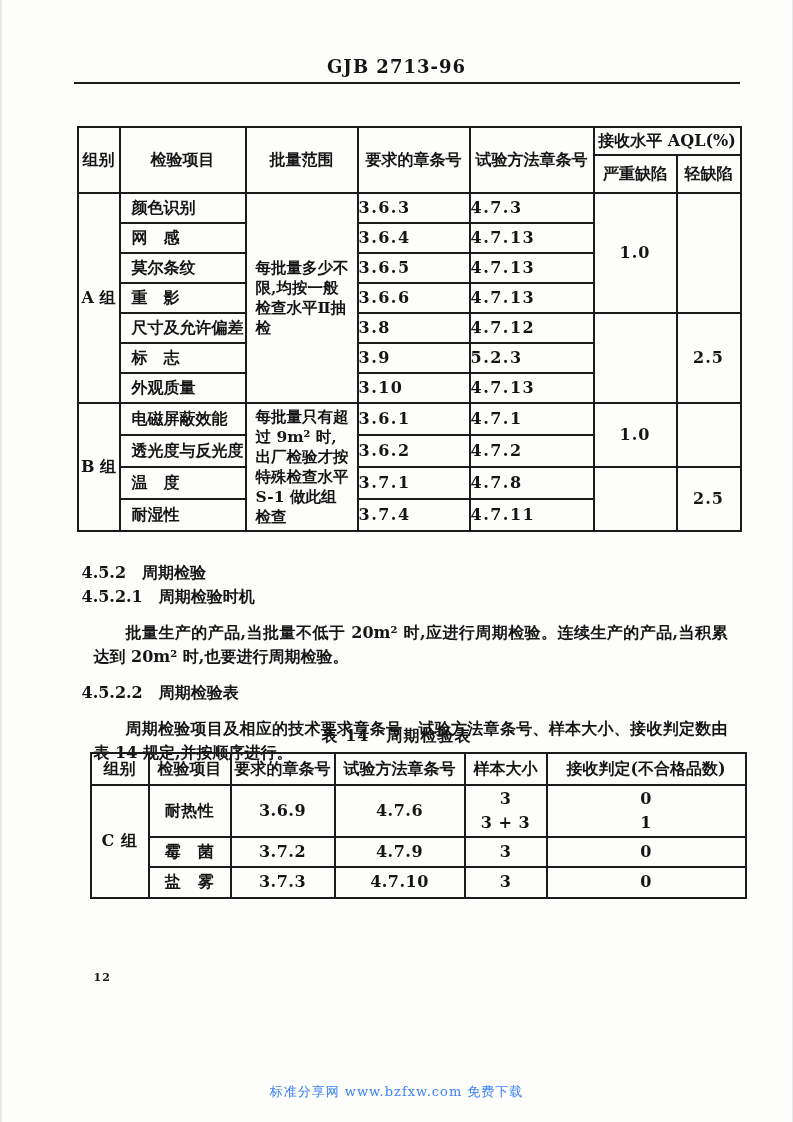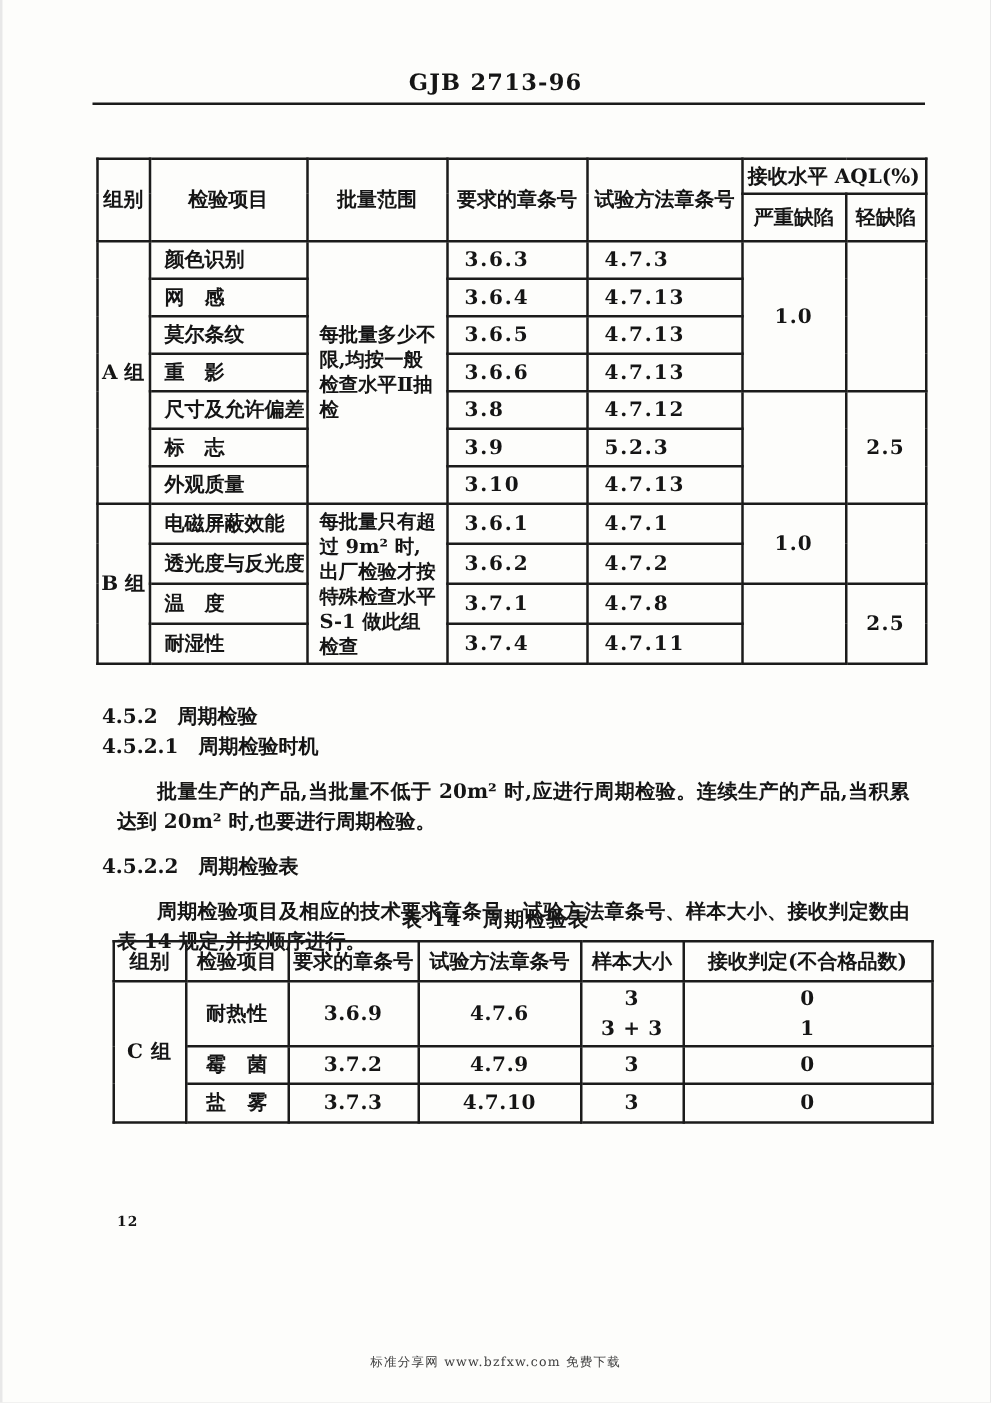--- a/index.html
+++ b/index.html
@@ -41,39 +41,39 @@
   .t14 .hr{height:32px;}
   .t14 .r1{height:52px;}
   .t14 .r2{height:30px;}
   .t14 .r3{height:31px;}
 
   .t13 td.item{text-align:left;padding-left:11px;}
   .t13 td.batch{
     text-align:left;padding:3px 7px 3px 9px;
     font-size:15.5px;line-height:20px;
   }
-  .t13 td.num{text-align:left;padding-left:13px;letter-spacing:1.5px;}
+  .t13 td.num{text-align:left;letter-spacing:1.5px;}
   .t13 td.aql{letter-spacing:1px;}
   .t14 td{letter-spacing:0.5px;}
   .t14 td .ln{line-height:24px;}
 
   .clauses{
     position:absolute;top:561px;left:80px;width:658px;
     font-size:16px;line-height:24px;font-weight:bold;
   }
   .clauses .head{margin:0;}
   .clauses p{margin:12px;text-indent:2em;text-align:justify;}
 
   .page-number{
     position:absolute;top:971px;left:92px;
     font-size:11px;font-weight:bold;letter-spacing:1px;
   }
   .watermark{
     position:absolute;top:1083px;left:0;width:100%;text-align:center;
-    font-size:10px;color:#404040;letter-spacing:1px;font-weight:normal;
+    font-size:13px;color:#3b82f6;letter-spacing:1px;font-weight:normal;
   }
 </style>
 </head>
 <body>
 
 <div class="page">
 
   <div class="doc-number">GJB 2713-96</div>
   <div class="header-rule"></div>
 

